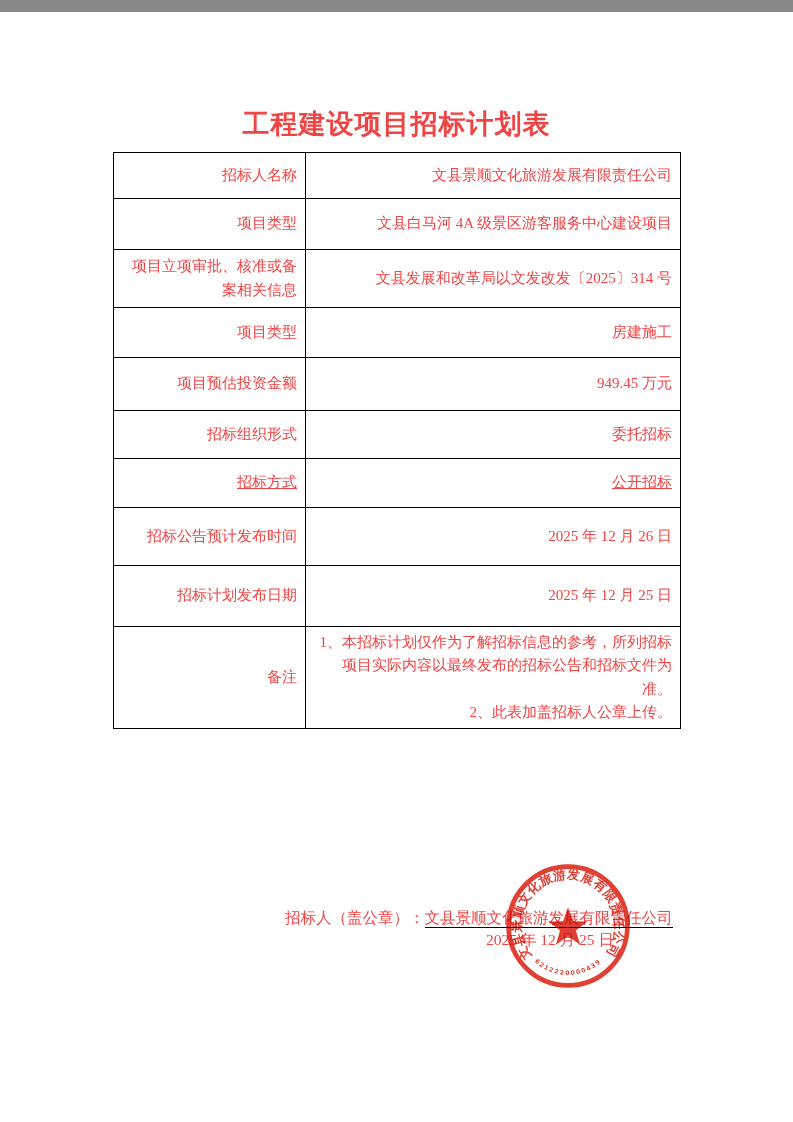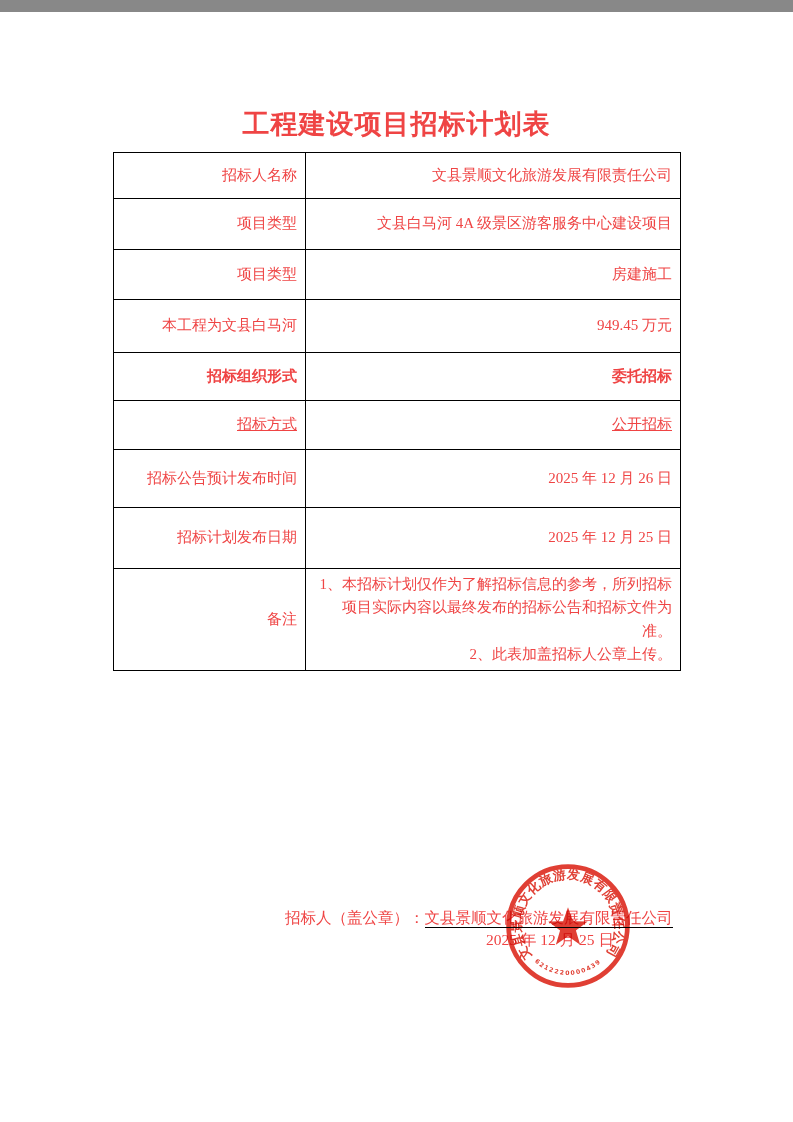--- a/index.html
+++ b/index.html
@@ -50,21 +50,21 @@
     padding: 6px 10px 6px 9px;
   }
   td.low-cell { padding-top: 22px; }
   tr.r1  { height: 46px; }
   tr.r2  { height: 51px; }
   tr.r3  { height: 47px; }
   tr.r4  { height: 58px; }
   tr.r5  { height: 90px; }
   tr.r6  { height: 50px; }
   tr.r7  { height: 53px; }
-  tr.r8  { height: 48px; font-weight: bold; }
+  tr.r8  { height: 48px; }
   tr.r9  { height: 49px; text-decoration: underline; }
   tr.r10 { height: 58px; }
   tr.r11 { height: 61px; }
   tr.r12 { height: 97px; }
   .footer-sign {
     position: absolute;
     top: 894px;
     left: 285px;
     width: 390px;
     font-size: 15.5px;
@@ -120,26 +120,30 @@
   <table class="tender">
     <tbody>
       <tr class="r1">
         <td class="label-cell">招标人名称</td>
         <td class="value-cell">文县景顺文化旅游发展有限责任公司</td>
       </tr>
       <tr class="r2">
         <td class="label-cell">项目类型</td>
         <td class="value-cell">文县白马河 4A 级景区游客服务中心建设项目</td>
       </tr>
+      <tr class="r4">
+        <td class="label-cell">项目立项审批、核准或备案相关信息</td>
+        <td class="value-cell">文县发展和改革局以文发改发〔2025〕314 号</td>
+      </tr>
       <tr class="r6">
         <td class="label-cell">项目类型</td>
         <td class="value-cell">房建施工</td>
       </tr>
       <tr class="r7">
-        <td class="label-cell">本工程为文县白马河</td>
+        <td class="label-cell">项目预估投资金额</td>
         <td class="value-cell">949.45 万元</td>
       </tr>
       <tr class="r8">
         <td class="label-cell">招标组织形式</td>
         <td class="value-cell">委托招标</td>
       </tr>
       <tr class="r9">
         <td class="label-cell">招标方式</td>
         <td class="value-cell">公开招标</td>
       </tr>

